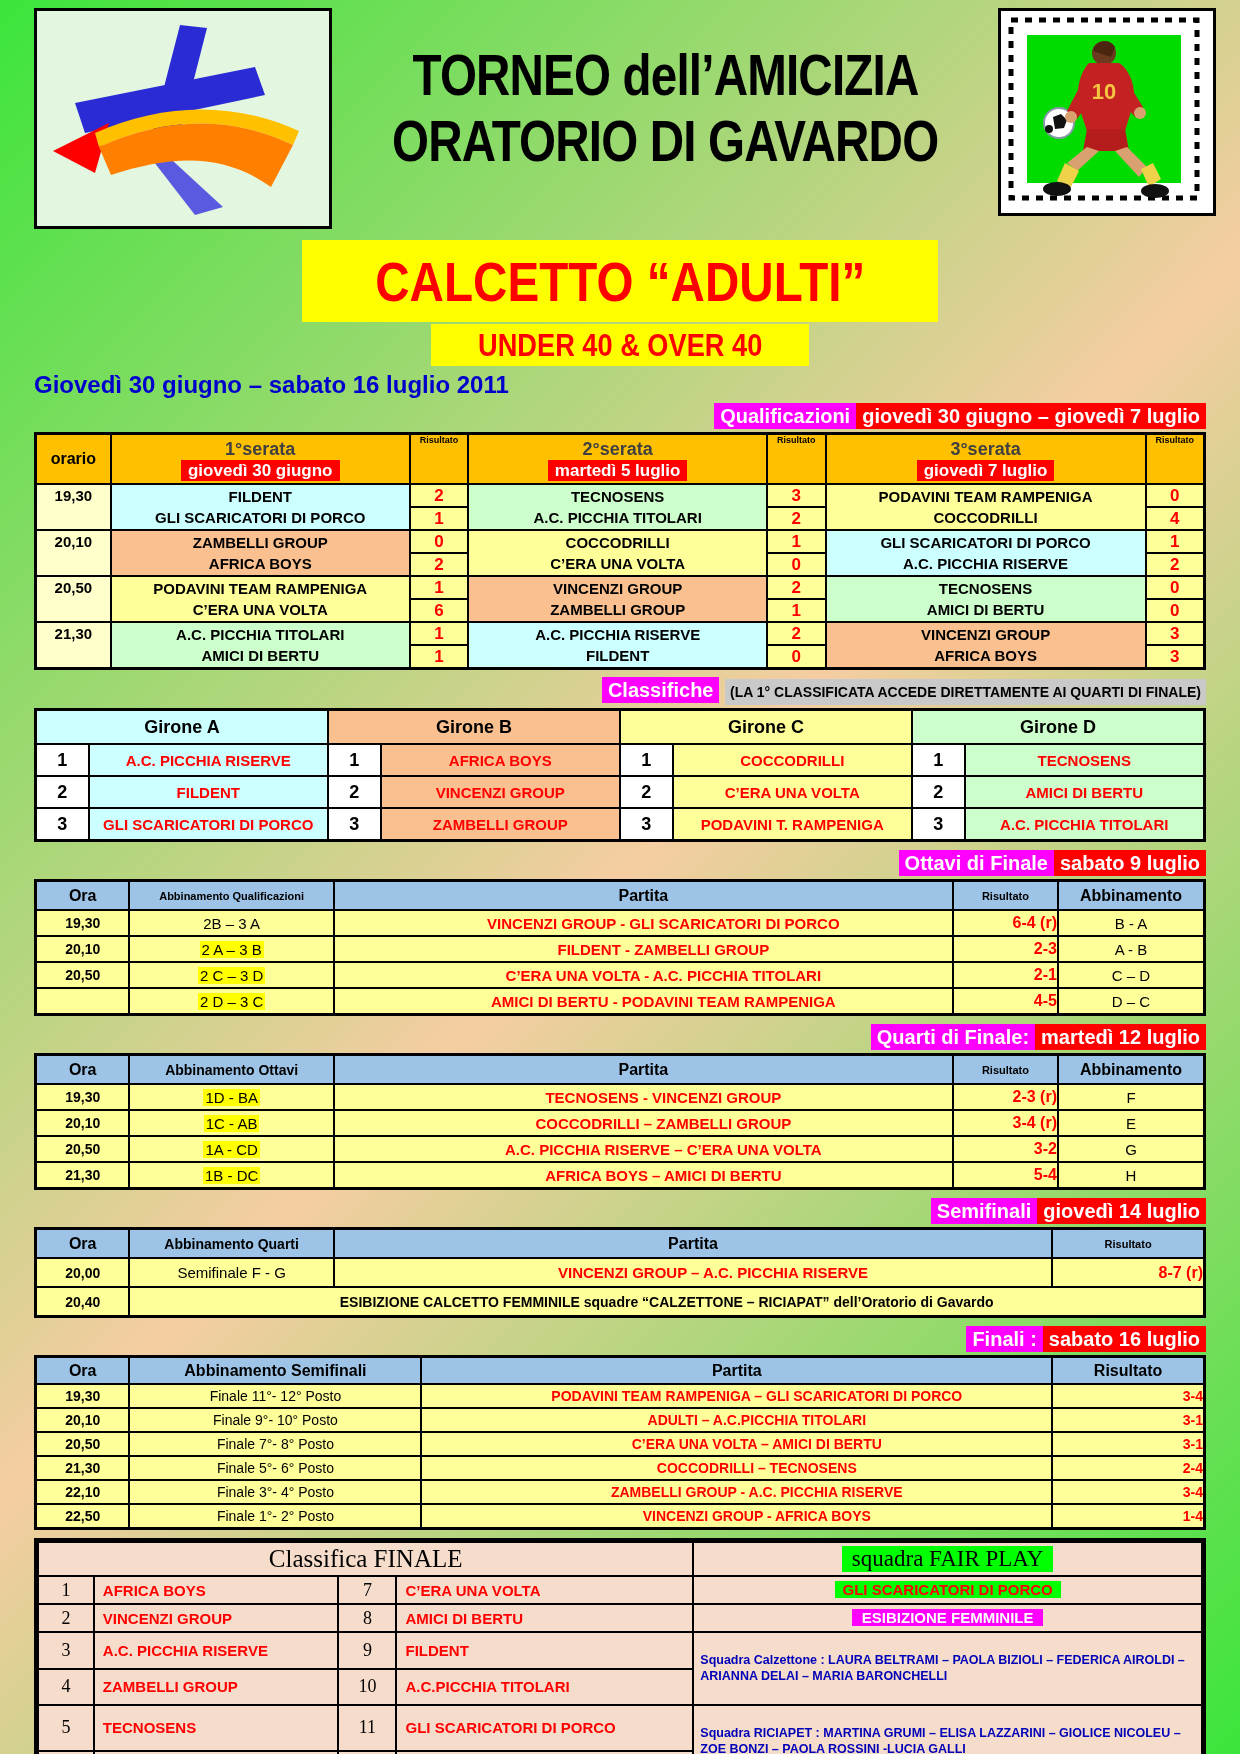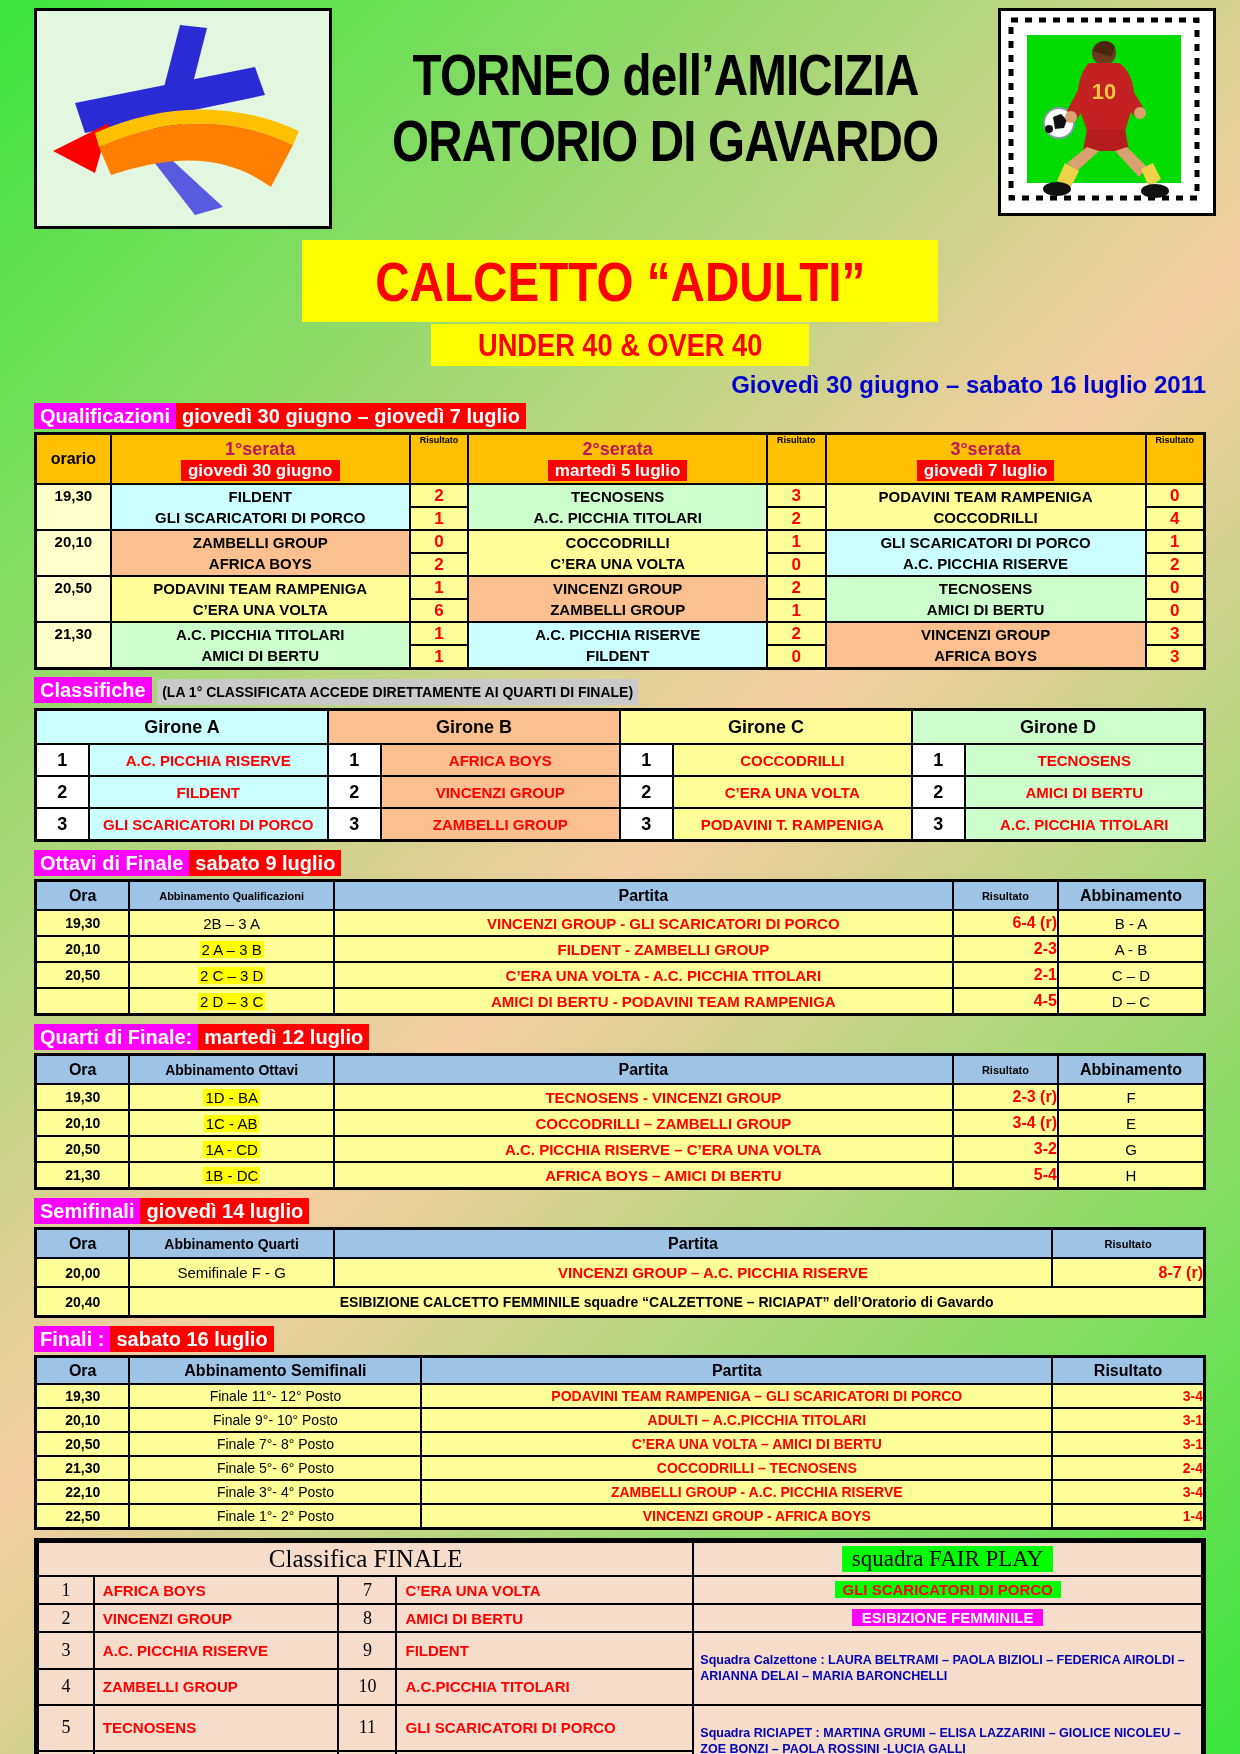--- a/index.html
+++ b/index.html
@@ -19,37 +19,37 @@
   .title-line{display:block;font-weight:bold;color:#000;font-size:58px;line-height:66px;white-space:nowrap;}
   .title-line span{display:inline-block;transform:scaleX(0.82);transform-origin:center;letter-spacing:-1px;}
 
   
   .banner{text-align:center;margin-top:4px;}
   .banner-main{display:inline-block;background:var(--bright-yellow);color:var(--red);
     font-weight:bold;font-size:56px;line-height:60px;padding:12px 30px 10px;white-space:nowrap;}
   .banner-main span,.banner-sub span{display:inline-block;transform:scaleX(0.85);transform-origin:center;}
   .banner-sub{display:block;margin:2px auto 0;width:fit-content;background:var(--bright-yellow);color:var(--red);
     font-weight:bold;font-size:32px;line-height:36px;padding:3px 22px;white-space:nowrap;}
-  .date-range{text-align:right;color:var(--title-blue);font-weight:bold;font-size:24px;margin-top:5px;}
-
-  
-  .sec-label{text-align:left;font-weight:bold;font-size:20px;line-height:26px;margin-top:4px;}
+  .date-range{text-align:left;color:var(--title-blue);font-weight:bold;font-size:24px;margin-top:5px;}
+
+  
+  .sec-label{text-align:right;font-weight:bold;font-size:20px;line-height:26px;margin-top:4px;}
   .lbl-magenta{background:var(--magenta);color:#fff;padding:0 6px;display:inline-block;}
   .lbl-red{background:var(--red);color:#fff;padding:0 6px;display:inline-block;}
   .lbl-gray{background:var(--note-gray);color:#000;padding:0 5px;display:inline-block;font-size:14px;font-weight:bold;}
 
   
   table{border-collapse:collapse;width:100%;table-layout:fixed;}
   td,th{border:2px solid #000;padding:0;text-align:center;vertical-align:middle;overflow:hidden;white-space:nowrap;}
   .tbl-wrap{margin-top:3px;border:1px solid #000;}
 
   
   .qual th{background:var(--gold-header);}
   .q-orario{font-size:16px;font-weight:bold;color:#000;}
-  .q-ser-name{font-size:18px;font-weight:bold;color:#be185d;line-height:22px;}
+  .q-ser-name{font-size:18px;font-weight:bold;color:#404040;line-height:22px;}
   .q-ser-date{display:inline-block;background:var(--red);color:#fff;font-weight:bold;font-size:17px;line-height:21px;padding:0 7px;}
   .q-ris{font-size:9px;font-weight:bold;vertical-align:top;}
   .qual th{height:48px;}
   .q-sub td{height:21px;}
   .q-time{font-size:15px;font-weight:bold;background:var(--pale-yellow-cell);vertical-align:top;padding-top:2px;}
   .q-team{font-weight:bold;font-size:15px;color:#000;}
   .q-team div{height:21px;display:flex;align-items:center;justify-content:center;}
   .q-res{background:var(--yellow-cell);color:var(--red);font-weight:bold;font-size:17px;}
   .bg-cyan{background:var(--cyan-cell);}
   .bg-green{background:var(--green-cell);}

